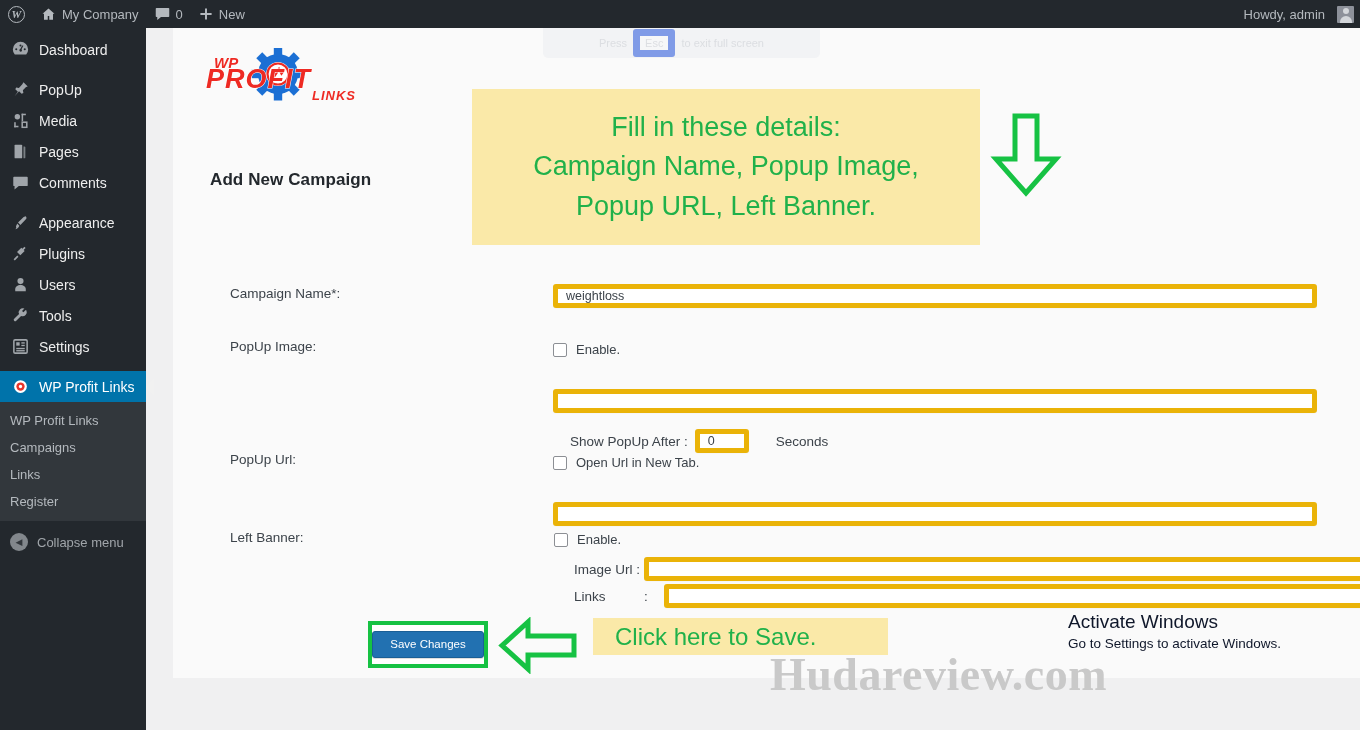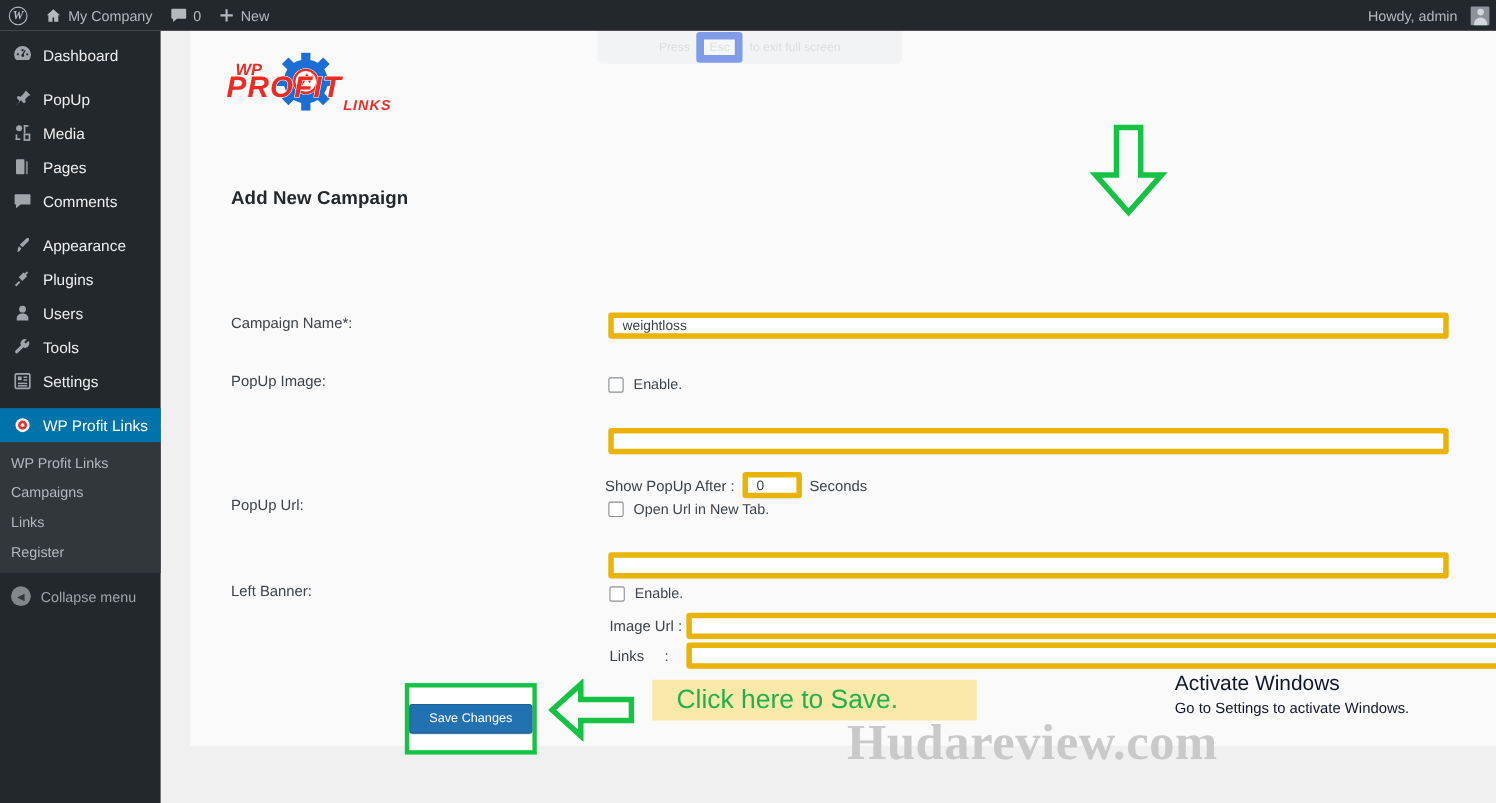--- a/index.html
+++ b/index.html
@@ -160,21 +160,21 @@
 
   #page-title {
     position: absolute; left: 37px; top: 142px;
     font-size: 17px; font-weight: bold; color: #23282d;
     letter-spacing: .1px;
   }
 
   
   .form-row { position: absolute; }
   .flabel {
-    font-size: 13.5px; color: #3c434a;
+    font-size: 13.5px; color: #3c434a; margin-left: 20px;
   }
   .finput {
     background: #fff;
     border: 5px solid #eab308;
     border-radius: 3px;
     height: 24px;
     font-size: 12.5px;
     color: #3c434a;
     padding: 0 8px;
     line-height: 22px;
@@ -197,21 +197,21 @@
     border: 1px solid #1a5f96;
     border-radius: 3px;
     font-size: 11.5px;
     padding: 7px 17px;
     line-height: 1;
     box-shadow: 0 1px 0 rgba(0,0,0,.12);
   }
   #save-highlight {
     position: absolute;
     left: 368px; top: 621px;
-    width: 120px; height: 65px;
+    width: 120px; height: 47px;
     border: 4px solid #16c243;
     background: #fff;
     display: flex; align-items: center; justify-content: center;
     z-index: 6;
   }
 
   
   .callout-box {
     position: absolute;
     background: #fae9a8;
@@ -524,20 +524,25 @@
         </div>
       </div>
 
     </div>
   </div>
 
   <div id="save-highlight">
     <button id="btn-save">Save Changes</button>
   </div>
 
+  <div class="callout-box" id="callout-top">
+    <span>Fill in these details:</span>
+    <span>Campaign Name, Popup Image,</span>
+    <span>Popup URL, Left Banner.</span>
+  </div>
 
   <svg class="arrow-svg" id="arrow-down" width="72" height="86" viewBox="0 0 72 86">
     <path d="M25 4 H47 V47 H66 L36 81 L6 47 H25 Z" fill="#fafafa" stroke="#16c243" stroke-width="5" stroke-linejoin="miter"></path>
   </svg>
 
   <div class="callout-box" id="callout-save">
     <span>Click here to Save.</span>
   </div>
 
   <svg class="arrow-svg" id="arrow-left" width="82" height="57" viewBox="0 0 82 57">

